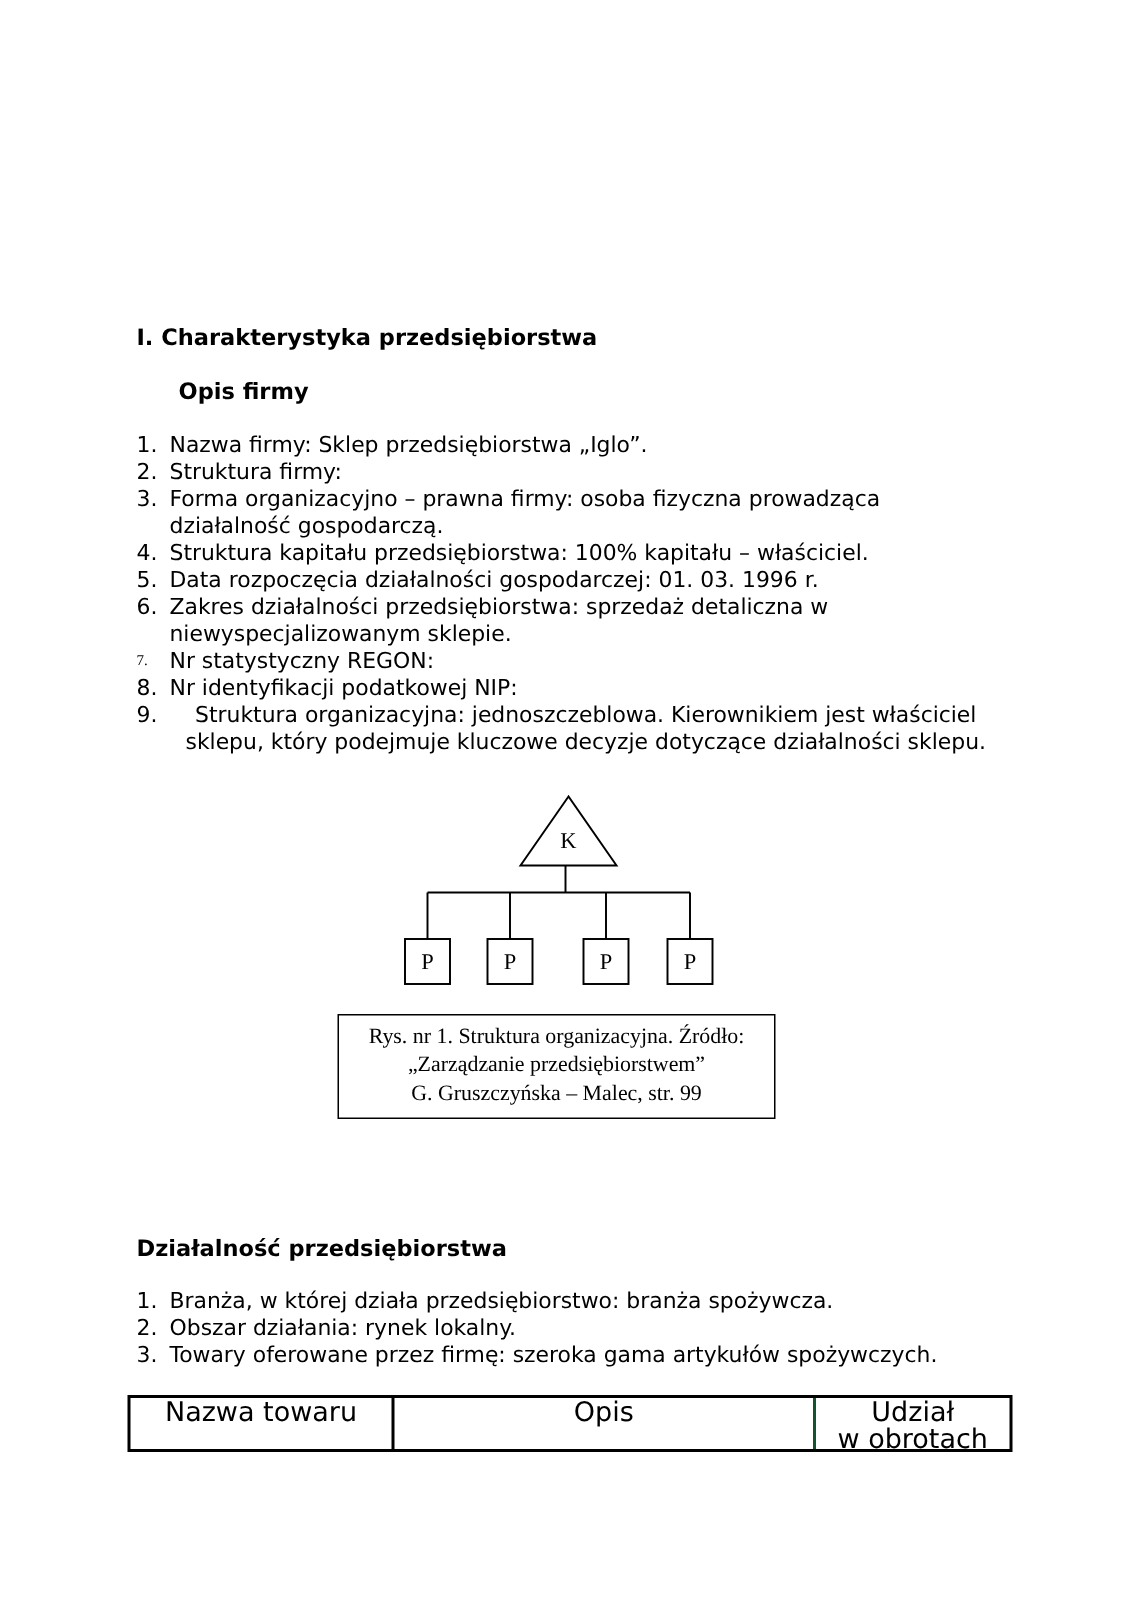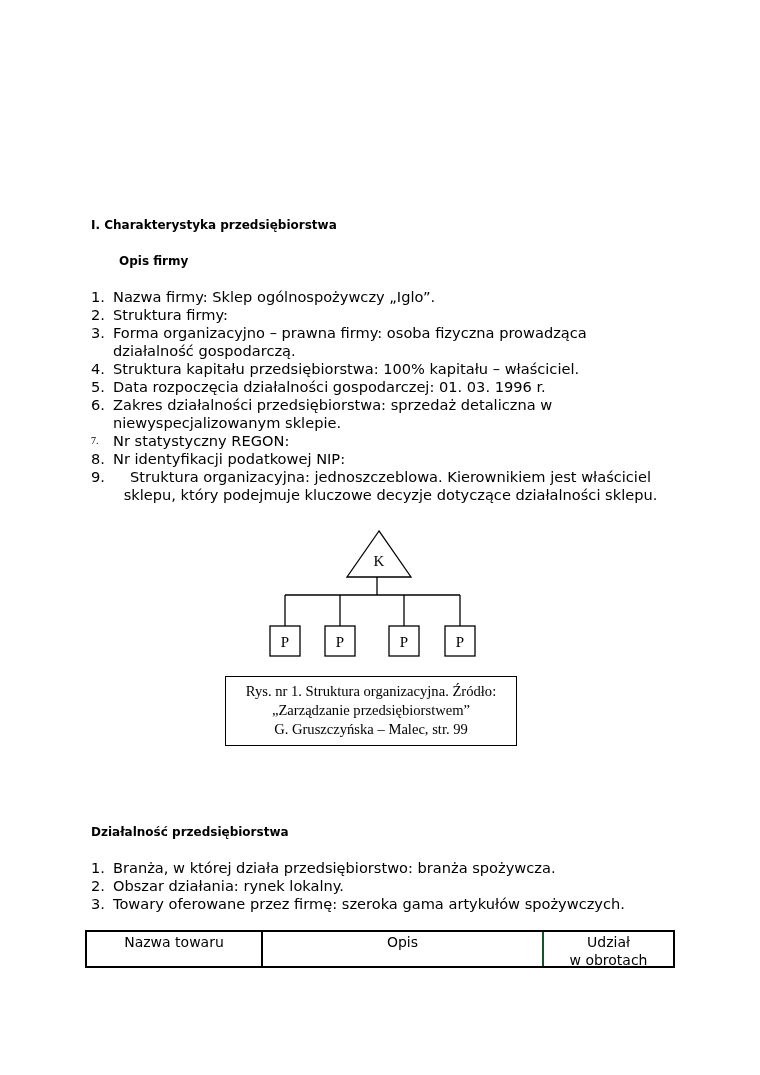--- a/index.html
+++ b/index.html
@@ -1,46 +1,46 @@
 <!DOCTYPE html>
 <html><head>
   <meta charset="utf-8">
   <style>
     html, body { margin: 0; padding: 0; background: #ffffff; }
     body { width: 760px; height: 1075px; position: relative; overflow: hidden; color: #000; }
     .page { position: absolute; left: 0; top: 0; width: 760px; height: 1075px; background: #fff; }
-    .h { position: absolute; left: 91px; font-family: "DejaVu Sans", sans-serif; font-weight: bold; font-size: 12px; line-height: 18px; white-space: nowrap; text-align: right; }
+    .h { position: absolute; left: 91px; font-family: "DejaVu Sans", sans-serif; font-weight: bold; font-size: 15px; line-height: 18px; white-space: nowrap; text-align: right; }
     .list { position: absolute; left: 91px; width: 590px; font-family: "DejaVu Sans", sans-serif; font-size: 14.6px; line-height: 18px; margin: 0; padding: 0; }
     .li { display: flex; }
     .num { width: 22px; flex: none; }
     .num.small { font-size: 10px; font-family: "Liberation Serif", serif; }
     .txt { flex: 1; white-space: normal; }
     .diagram { position: absolute; left: 0; top: 0; width: 760px; height: 1075px; pointer-events: none; }
     .diagram svg { position: absolute; left: 0; top: 0; }
     .dlabel { position: absolute; font-family: "Liberation Serif", serif; font-size: 15px; line-height: 16px; text-align: center; }
     .caption { position: absolute; left: 225px; top: 676px; width: 292px; height: 70px; border: 1px solid #000; font-family: Liberation Serif, serif; font-size: 14.6px; line-height: 19px; text-align: center; box-sizing: border-box; padding-top: 5px; }
-    .tbl { position: absolute; left: 85px; top: 930px; width: 590px; height: 38px; border: 2px solid #000; box-sizing: border-box; display: flex; font-family: "DejaVu Sans", sans-serif; font-size: 14px; line-height: 18px; }
+    .tbl { position: absolute; left: 85px; top: 930px; width: 590px; height: 38px; border: 2px solid #000; box-sizing: border-box; display: flex; font-family: "DejaVu Sans", sans-serif; font-size: 18px; line-height: 18px; }
     .tbl .cell { box-sizing: border-box; text-align: center; padding-top: 1px; }
     .tbl .c1 { width: 176px; border-right: 2px solid #000; }
     .tbl .c2 { width: 281px; border-right: 2px solid #14532d; }
     .tbl .c3 { flex: 1; }
   </style>
 </head>
 <body>
 
 <div class="page">
 
   <div class="h" style="top:216px;">I. Charakterystyka przedsiębiorstwa</div>
 
   <div class="h" style="top:252px;margin-left:28px;">Opis firmy</div>
 
   <div class="list" style="top:288px;">
     <div class="li">
       <span class="num">1.</span>
-      <span class="txt">Nazwa firmy: Sklep ogólnospożywczy „Iglo”.</span>
+      <span class="txt">Nazwa firmy: Sklep przedsiębiorstwa „Iglo”.</span>
     </div>
     <div class="li">
       <span class="num">2.</span>
       <span class="txt">Struktura firmy:</span>
     </div>
     <div class="li">
       <span class="num">3.</span>
       <span class="txt" style="max-width:510px;">Forma organizacyjno – prawna firmy: osoba fizyczna prowadząca działalność gospodarczą.</span>
     </div>
     <div class="li">

